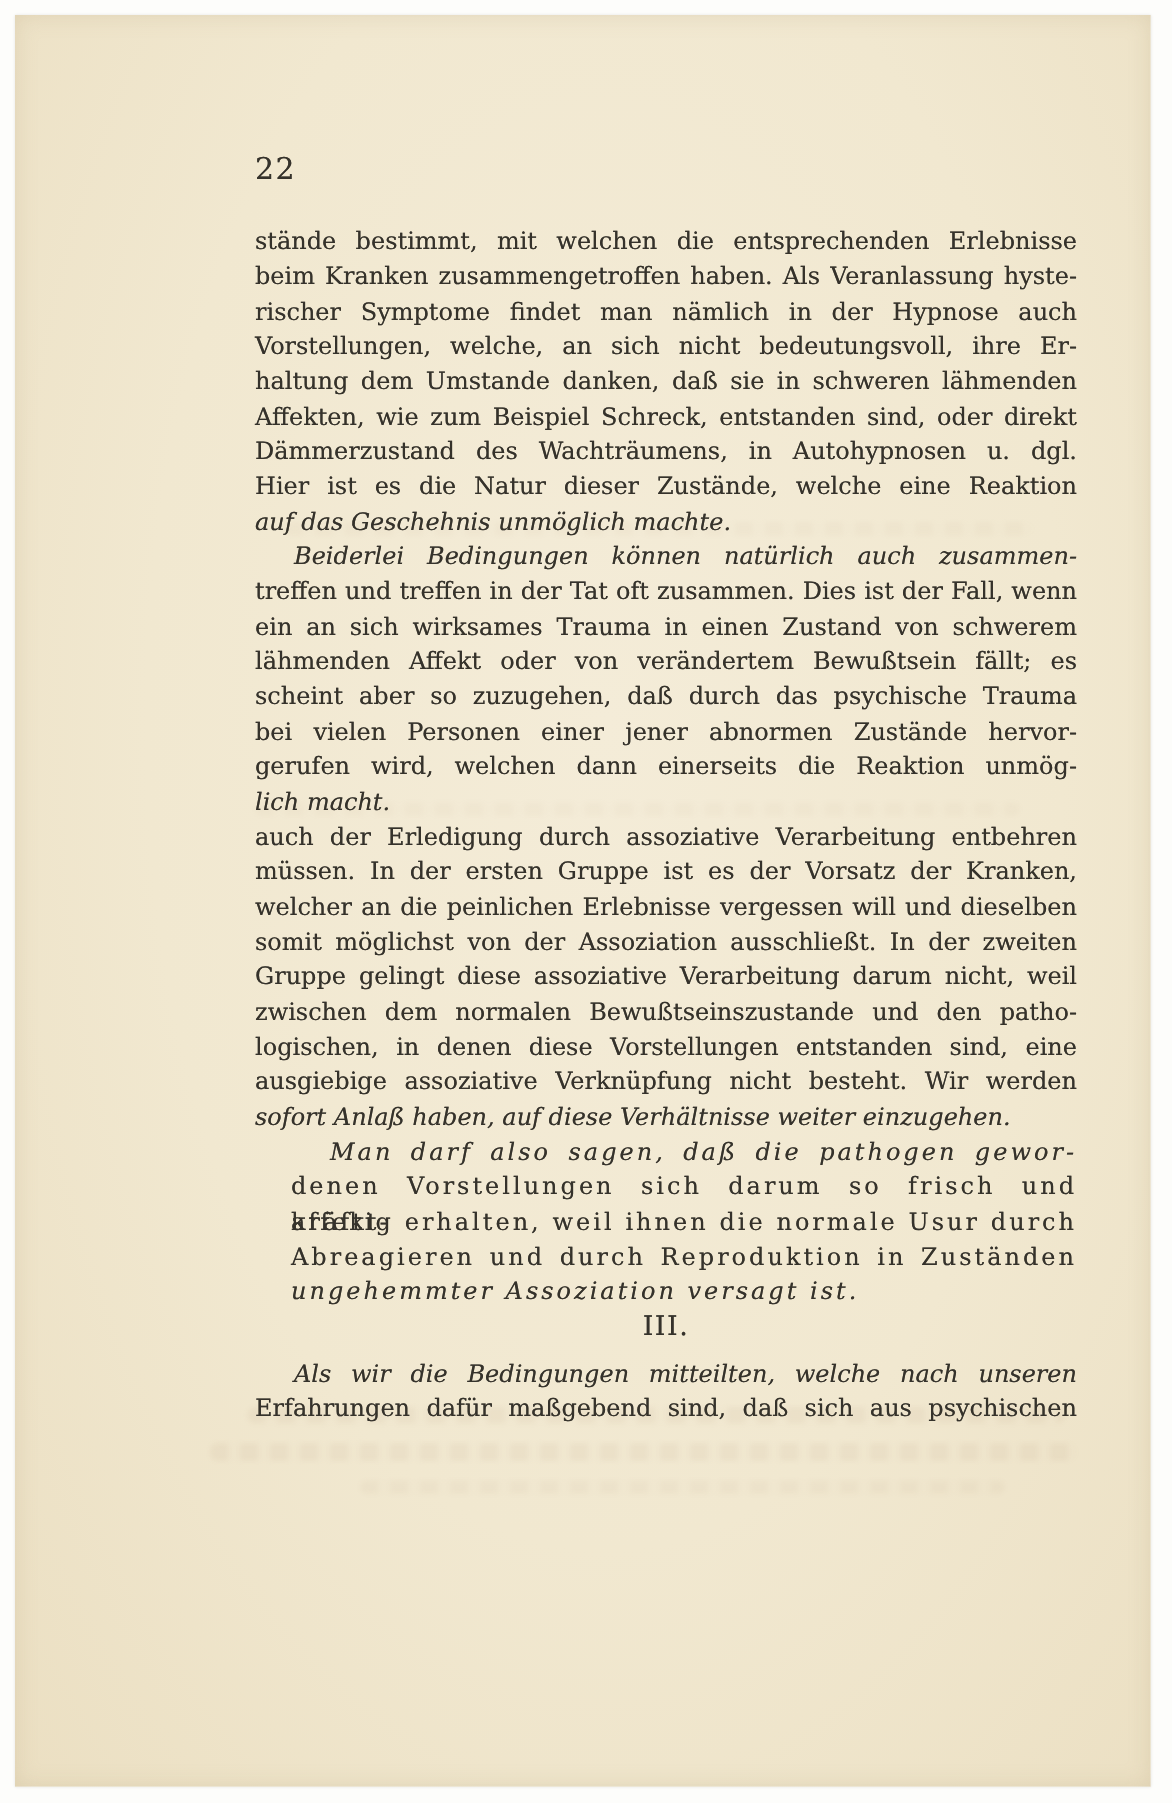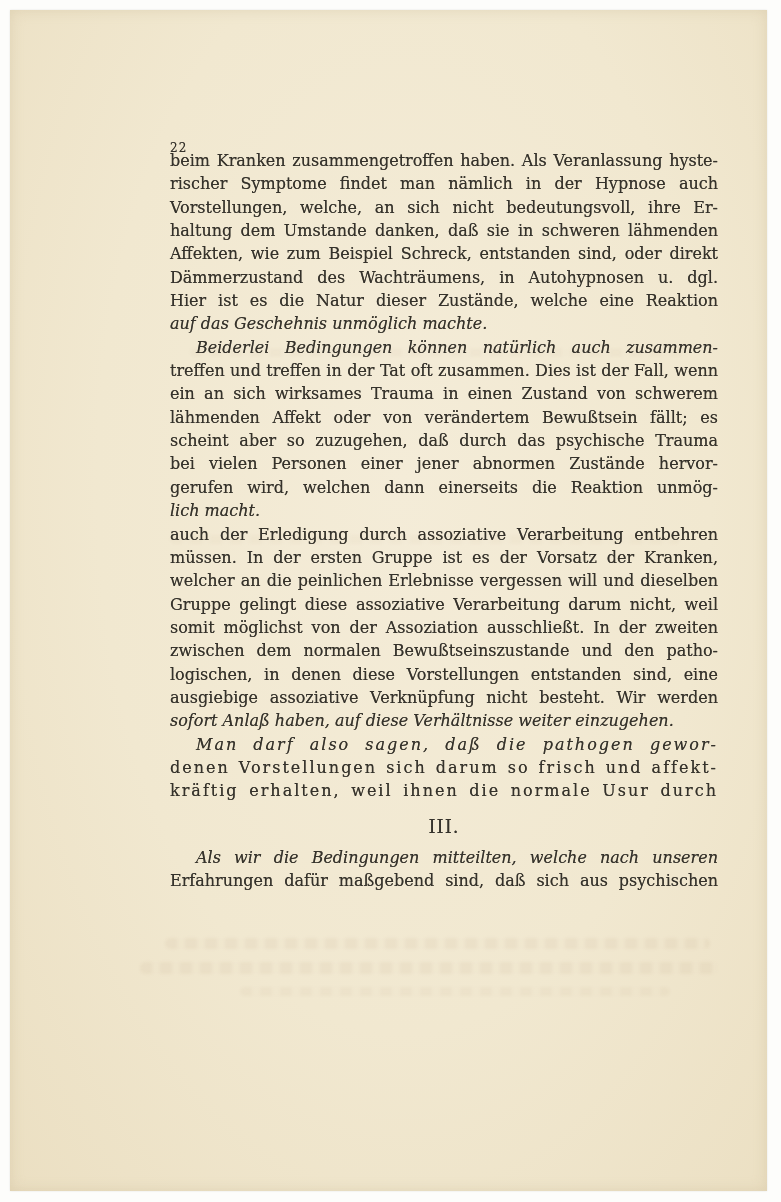--- a/index.html
+++ b/index.html
@@ -21,25 +21,24 @@
     width: 757px;
     height: 1181px;
     background: radial-gradient(ellipse at 52% 40%, #f4ecd8 0%, #f1e8d0 55%, #ebdfc2 100%);
     box-shadow: inset 0 0 14px rgba(180,160,120,0.25), 0 0 2px rgba(0,0,0,0.10);
     color: #35322b;
   }
   .pagenum {
     position: absolute;
     left: 160px;
     top: 91px;
-    font-size: 12px;
+    font-size: 20px;
     line-height: 23px;
     letter-spacing: 1px;
     text-shadow: 0 0 0.4px rgba(53,50,43,0.7);
-    margin-top: 36px;
   }
   .textblock {
     position: absolute;
     left: 160px;
     top: 139px;
     width: 548px;
     font-size: 16px;
     text-shadow: 0 0 0.4px rgba(53,50,43,0.7);
   }
   .line {
@@ -52,26 +51,26 @@
   .line.last {
     text-align-last: left;
     font-style: italic;
   }
   .line.ind {
     text-indent: 26px;
     font-style: italic;
   }
   .line.sp {
     letter-spacing: 2px;
+    margin-left: 24px;
   }
   .heading {
     text-align: center;
     font-size: 18px;
     line-height: 23px;
-    margin-top: 12px;
     margin-bottom: 8px;
     letter-spacing: 1px;
   }
   
   .smudge {
     position: absolute;
     border-radius: 5px;
     background: repeating-linear-gradient(90deg,
       rgba(172,142,112,0.16) 0px, rgba(172,142,112,0.16) 12px,
       rgba(172,142,112,0.03) 12px, rgba(172,142,112,0.03) 20px);
@@ -90,45 +89,48 @@
 <div class="paper">
   <div class="smudge s1"></div>
   <div class="smudge s2"></div>
   <div class="smudge s3"></div>
   <div class="smudge s4"></div>
   <div class="smudge s5"></div>
 
   <div class="pagenum">22</div>
 
   <div class="textblock">
+      <div class="line">stände bestimmt, mit welchen die entsprechenden Erlebnisse</div>
       <div class="line">beim Kranken zusammengetroffen haben. Als Veranlassung hyste-</div>
       <div class="line">rischer Symptome findet man nämlich in der Hypnose auch</div>
       <div class="line">Vorstellungen, welche, an sich nicht bedeutungsvoll, ihre Er-</div>
       <div class="line">haltung dem Umstande danken, daß sie in schweren lähmenden</div>
       <div class="line">Affekten, wie zum Beispiel Schreck, entstanden sind, oder direkt</div>
       <div class="line">Dämmerzustand des Wachträumens, in Autohypnosen u. dgl.</div>
       <div class="line">Hier ist es die Natur dieser Zustände, welche eine Reaktion</div>
       <div class="line last">auf das Geschehnis unmöglich machte.</div>
       <div class="line ind">Beiderlei Bedingungen können natürlich auch zusammen-</div>
       <div class="line">treffen und treffen in der Tat oft zusammen. Dies ist der Fall, wenn</div>
       <div class="line">ein an sich wirksames Trauma in einen Zustand von schwerem</div>
       <div class="line">lähmenden Affekt oder von verändertem Bewußtsein fällt; es</div>
       <div class="line">scheint aber so zuzugehen, daß durch das psychische Trauma</div>
       <div class="line">bei vielen Personen einer jener abnormen Zustände hervor-</div>
       <div class="line">gerufen wird, welchen dann einerseits die Reaktion unmög-</div>
       <div class="line last">lich macht.</div>
       <div class="line">auch der Erledigung durch assoziative Verarbeitung entbehren</div>
       <div class="line">müssen. In der ersten Gruppe ist es der Vorsatz der Kranken,</div>
       <div class="line">welcher an die peinlichen Erlebnisse vergessen will und dieselben</div>
+      <div class="line">somit möglichst von der Assoziation ausschließt. In der zweiten</div>
       <div class="line">Gruppe gelingt diese assoziative Verarbeitung darum nicht, weil</div>
-      <div class="line">somit möglichst von der Assoziation ausschließt. In der zweiten</div>
       <div class="line">zwischen dem normalen Bewußtseinszustande und den patho-</div>
       <div class="line">logischen, in denen diese Vorstellungen entstanden sind, eine</div>
       <div class="line">ausgiebige assoziative Verknüpfung nicht besteht. Wir werden</div>
       <div class="line last">sofort Anlaß haben, auf diese Verhältnisse weiter einzugehen.</div>
       <div class="line sp ind">Man darf also sagen, daß die pathogen gewor-</div>
       <div class="line sp">denen Vorstellungen sich darum so frisch und affekt-</div>
       <div class="line sp">kräftig erhalten, weil ihnen die normale Usur durch</div>
+      <div class="line sp">Abreagieren und durch Reproduktion in Zuständen</div>
+      <div class="line sp last">ungehemmter Assoziation versagt ist.</div>
       <div class="heading">III.</div>
       <div class="line ind">Als wir die Bedingungen mitteilten, welche nach unseren</div>
       <div class="line">Erfahrungen dafür maßgebend sind, daß sich aus psychischen</div>
     </div>
 </div>
 
 </body></html>

